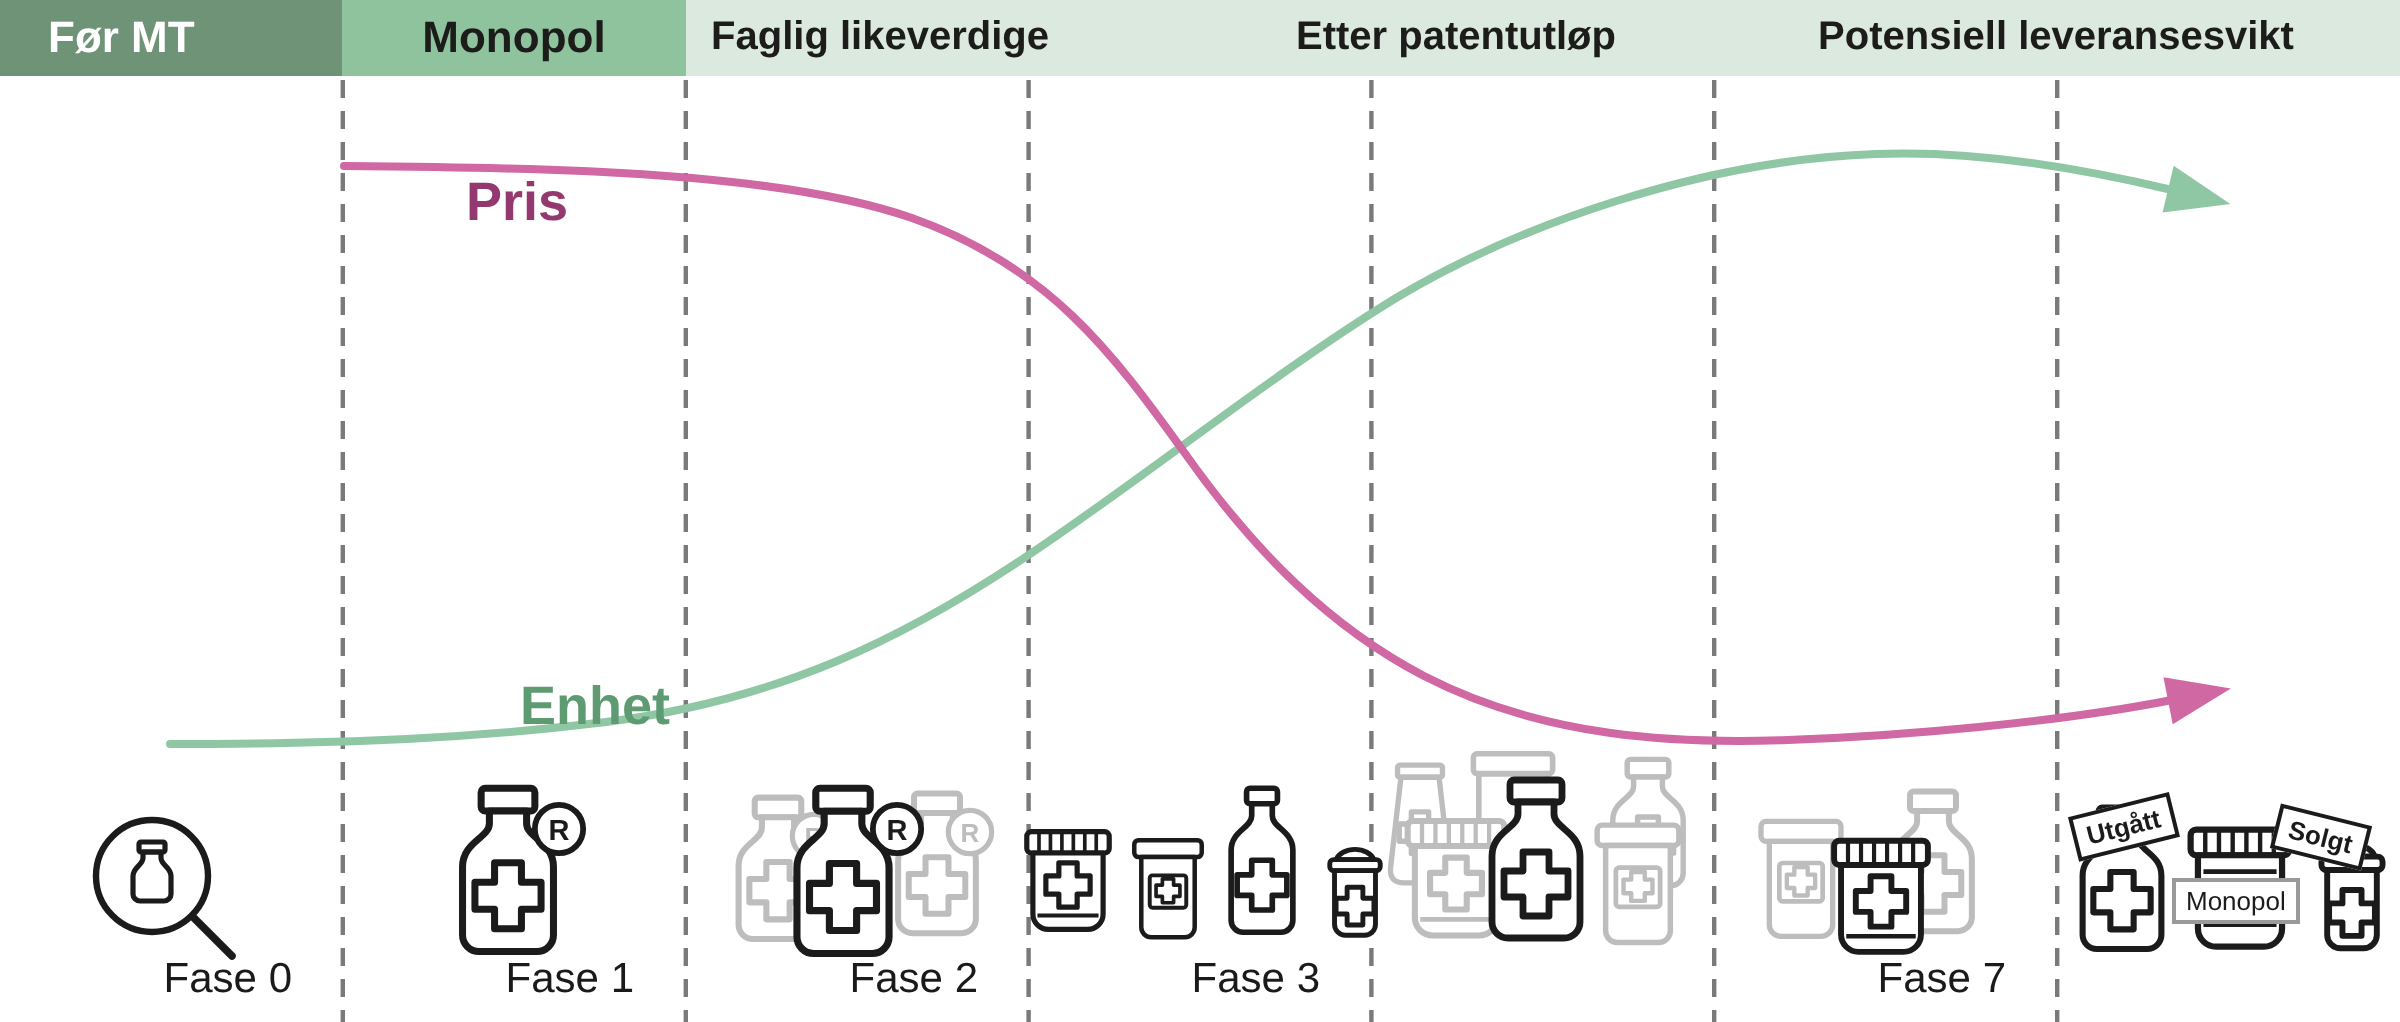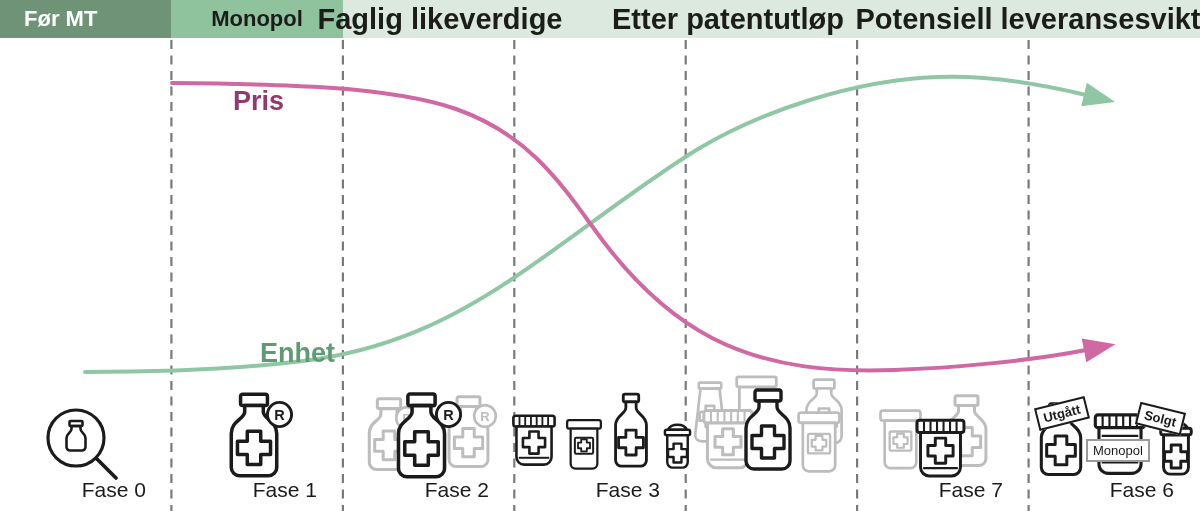--- a/index.html
+++ b/index.html
@@ -7,21 +7,21 @@
     position:relative;width:1200px;height:511px;background:#ffffff;overflow:hidden;
     font-family:"Liberation Sans","DejaVu Sans",sans-serif;
   }
   .abs{position:absolute;}
   
   .band{position:absolute;top:0;height:38px;display:flex;align-items:center;}
   #band-0{left:0;width:171px;background:#6e9377;color:#ffffff;padding-left:24px;box-sizing:border-box;}
   #band-1{left:171px;width:172px;background:#8fc39e;color:#1c1c1a;justify-content:center;}
   #band-2{left:343px;width:857px;background:#dbe9df;color:#1c1c1a;}
   .band-label{font-size:22px;font-weight:700;white-space:nowrap;}
-  .light-label{position:absolute;top:50%;transform:translate(-50%,-50%);font-size:29px;font-weight:700;color:#1c1c1a;white-space:nowrap;}
+  .light-label{position:absolute;top:50%;transform:translate(-50%,-50%);font-size:20px;font-weight:700;color:#1c1c1a;white-space:nowrap;}
   #ll-0{left:97px;}
   #ll-1{left:385px;}
   #ll-2{left:685px;}
   
   .curve-label{position:absolute;font-size:27px;font-weight:700;white-space:nowrap;}
   #pris-label{left:233px;top:86px;color:#94396f;}
   #enhet-label{left:224px;top:338px;color:#5f9b72;margin-left:36px;}
   
   .fase-label{position:absolute;top:478px;width:120px;text-align:right;font-size:21px;color:#1a1a1a;}
   
@@ -195,15 +195,14 @@
   </svg>
   <div id="tag-utgatt" class="tag">Utgått</div>
   <div id="tag-monopol" class="tag">Monopol</div>
   <div id="tag-solgt" class="tag">Solgt</div>
 
   <div class="fase-label" style="left:26px">Fase 0</div>
   <div class="fase-label" style="left:197px">Fase 1</div>
   <div class="fase-label" style="left:369px">Fase 2</div>
   <div class="fase-label" style="left:540px">Fase 3</div>
   <div class="fase-label" style="left:883px">Fase 7</div>
-  <div class="fase-label" style="left:1054px">Fase 6</div>
 
 </div>
 
 </body></html>

